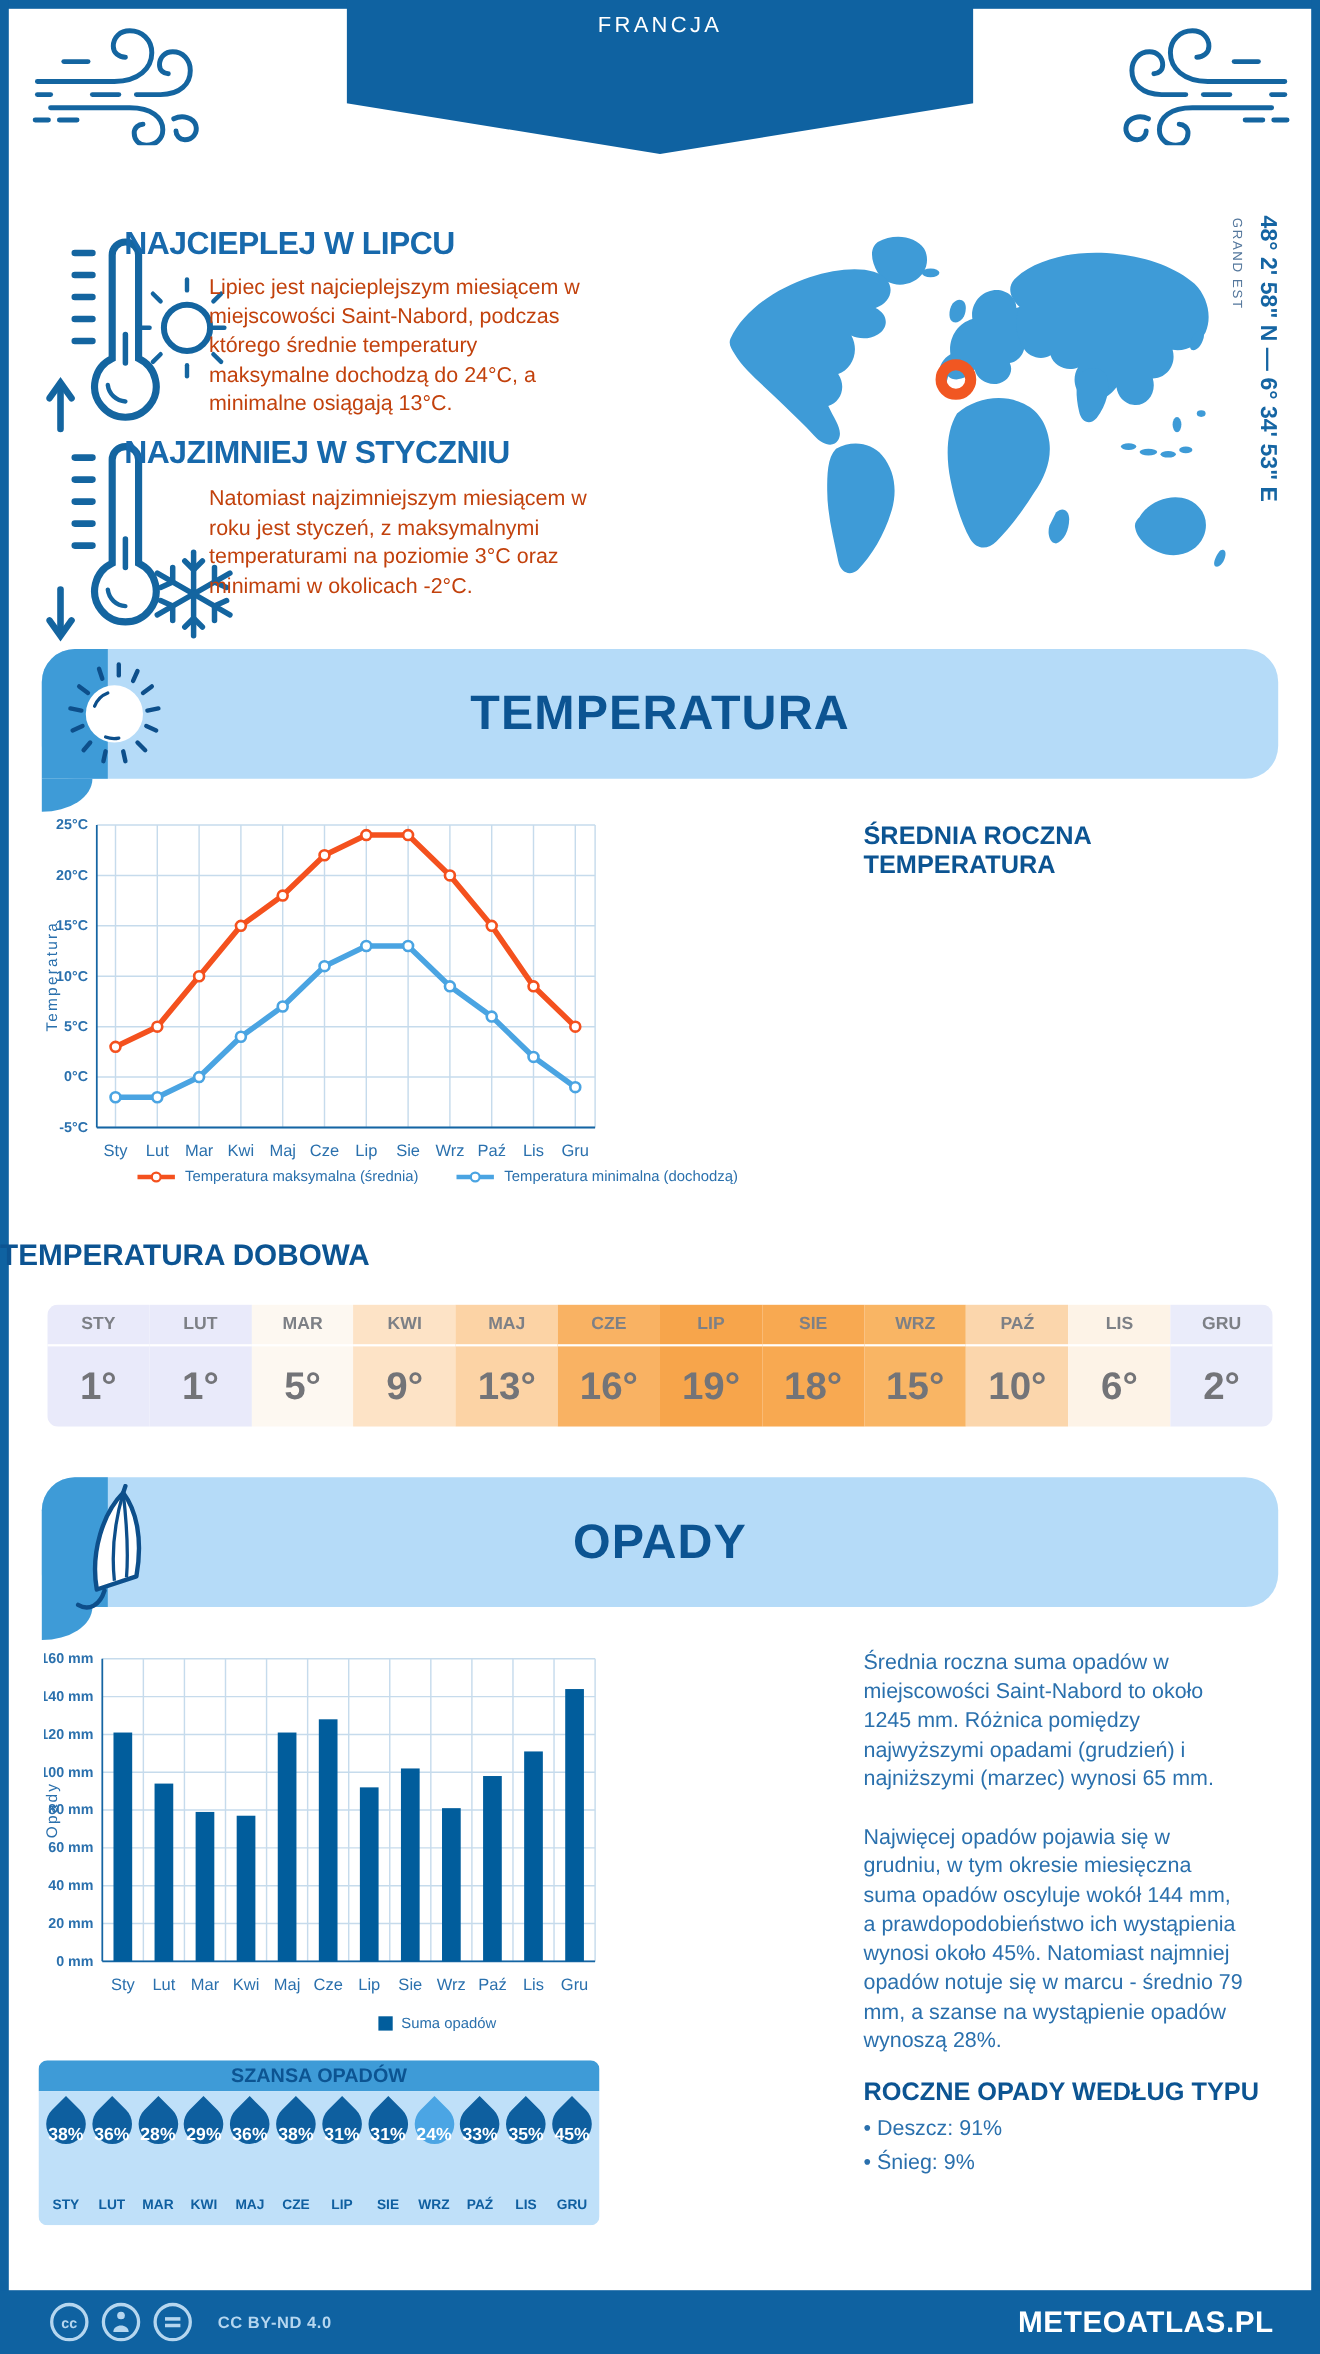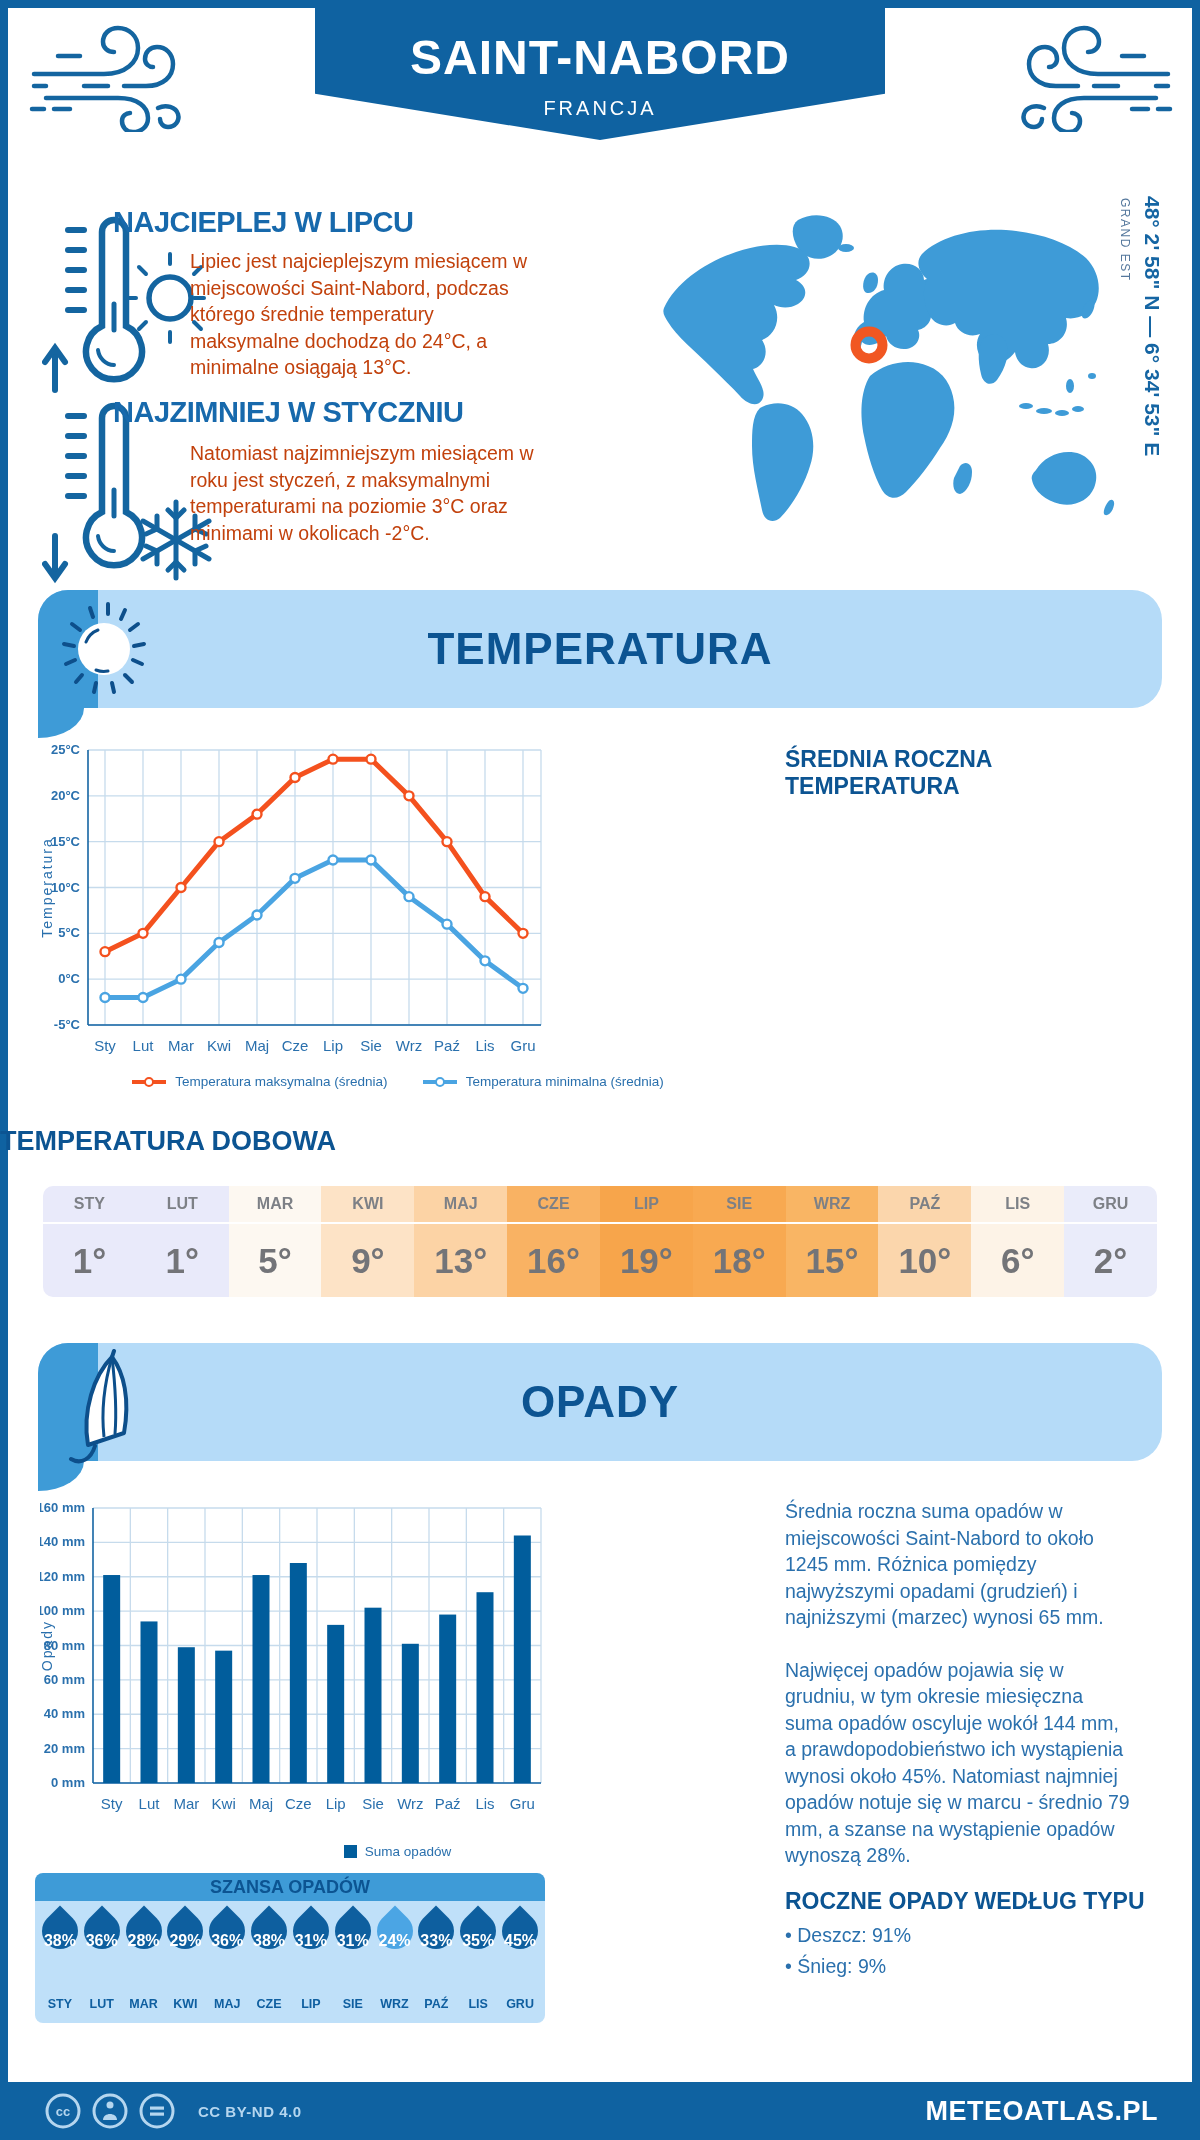--- a/index.html
+++ b/index.html
@@ -37,21 +37,21 @@
   .banner-tail{position:absolute;left:0;top:118px;width:46px;height:30px;background:#3e9bd7;
                border-radius:0 0 100% 0;}
   .banner-icon{position:absolute;left:12px;top:6px;}
   .banner-title{position:absolute;inset:0;display:flex;align-items:center;justify-content:center;
                 font-size:44px;font-weight:bold;color:#0c5492;letter-spacing:1px;}
 
   
   .col-h{position:absolute;font-size:23px;font-weight:bold;color:#0c5492;}
 
   
-  .legend{position:absolute;display:flex;justify-content:center;gap:34px;align-items:center;margin-top:12px;}
+  .legend{position:absolute;display:flex;justify-content:center;gap:34px;align-items:center;}
   .legend-item{display:flex;align-items:center;gap:8px;font-size:13.5px;color:#2a70ad;}
 
   
   .daily-title{position:absolute;left:0;top:1126px;width:1200px;text-align:left;
                font-size:27px;font-weight:bold;color:#0c5492;}
   .daily-table{position:absolute;left:43px;top:1186px;width:1114px;height:111px;
                border-radius:10px;overflow:hidden;display:flex;}
   .daily-col{flex:1;display:flex;flex-direction:column;}
   .daily-head{height:36px;display:flex;align-items:center;justify-content:center;
               font-size:16px;font-weight:bold;color:#7d8086;border-bottom:2px solid #fff;}
@@ -104,21 +104,20 @@
     <path d="M20 84 H92 C112 84 122 93 122 104 C122 113 115 118 107 118 C100 118 96 113 96 107 C96 102 100 99 104 99"></path>
     <path d="M132 94 C140 90 150 93 152 100 C154 107 149 113 142 113 C137 113 134 109 134 105"></path>
     <line x1="32" y1="42" x2="54" y2="42"></line>
       <line x1="8" y1="72" x2="20" y2="72"></line>
     <line x1="58" y1="72" x2="82" y2="72"></line>
       <line x1="6" y1="95" x2="18" y2="95"></line>
       <line x1="28" y1="95" x2="44" y2="95"></line>
   </svg>
 
   <div class="flag">
-    <div class="flag-title">SAINT-NABORD</div>
     <div class="flag-sub">FRANCJA</div>
   </div>
 
   <svg style="position:absolute;left:42px;top:212px" width="165" height="185" viewBox="0 0 165 185" fill="none" stroke="#1465a0" stroke-linecap="round">
     <g stroke-width="6">
       <line x1="26" y1="18" x2="42" y2="18"></line>
         <line x1="26" y1="38" x2="42" y2="38"></line>
       <line x1="26" y1="58" x2="42" y2="58"></line>
         <line x1="26" y1="78" x2="42" y2="78"></line>
         <line x1="26" y1="98" x2="42" y2="98"></line>
@@ -306,21 +305,21 @@
           <line x1="1" x2="35" y1="6" y2="6" stroke="#f4511e" stroke-width="4"></line>
           <circle cx="18" cy="6" r="4" fill="#fff" stroke="#f4511e" stroke-width="2"></circle>
         </svg>
         <span>Temperatura maksymalna (średnia)</span>
       </div>
       <div class="legend-item">
         <svg width="36" height="12">
           <line x1="1" x2="35" y1="6" y2="6" stroke="#4aa4e2" stroke-width="4"></line>
           <circle cx="18" cy="6" r="4" fill="#fff" stroke="#4aa4e2" stroke-width="2"></circle>
         </svg>
-        <span>Temperatura minimalna (średnia)</span>
+        <span>Temperatura minimalna (dochodzą)</span>
       </div>
     </div>
 
   <div class="col-h" style="left:785px;top:746px;width:360px">ŚREDNIA ROCZNA TEMPERATURA</div>
 
   <div class="daily-title">TEMPERATURA DOBOWA</div>
   <div id="daily-table" class="daily-table">
       <div class="daily-col" style="background: rgb(233, 234, 250);">
         <div class="daily-head">STY</div>
         <div class="daily-val">1°</div>

